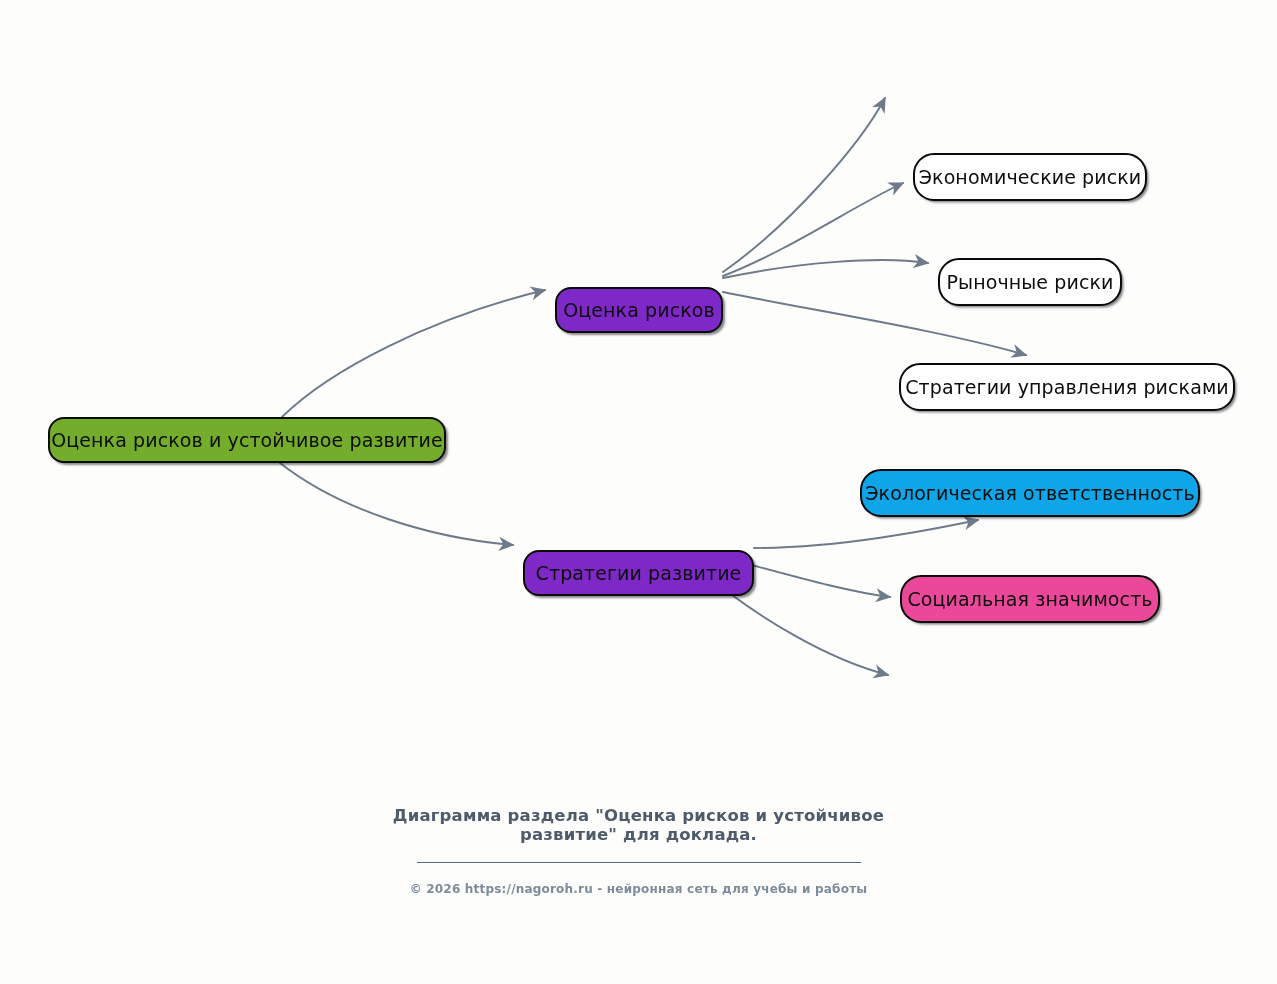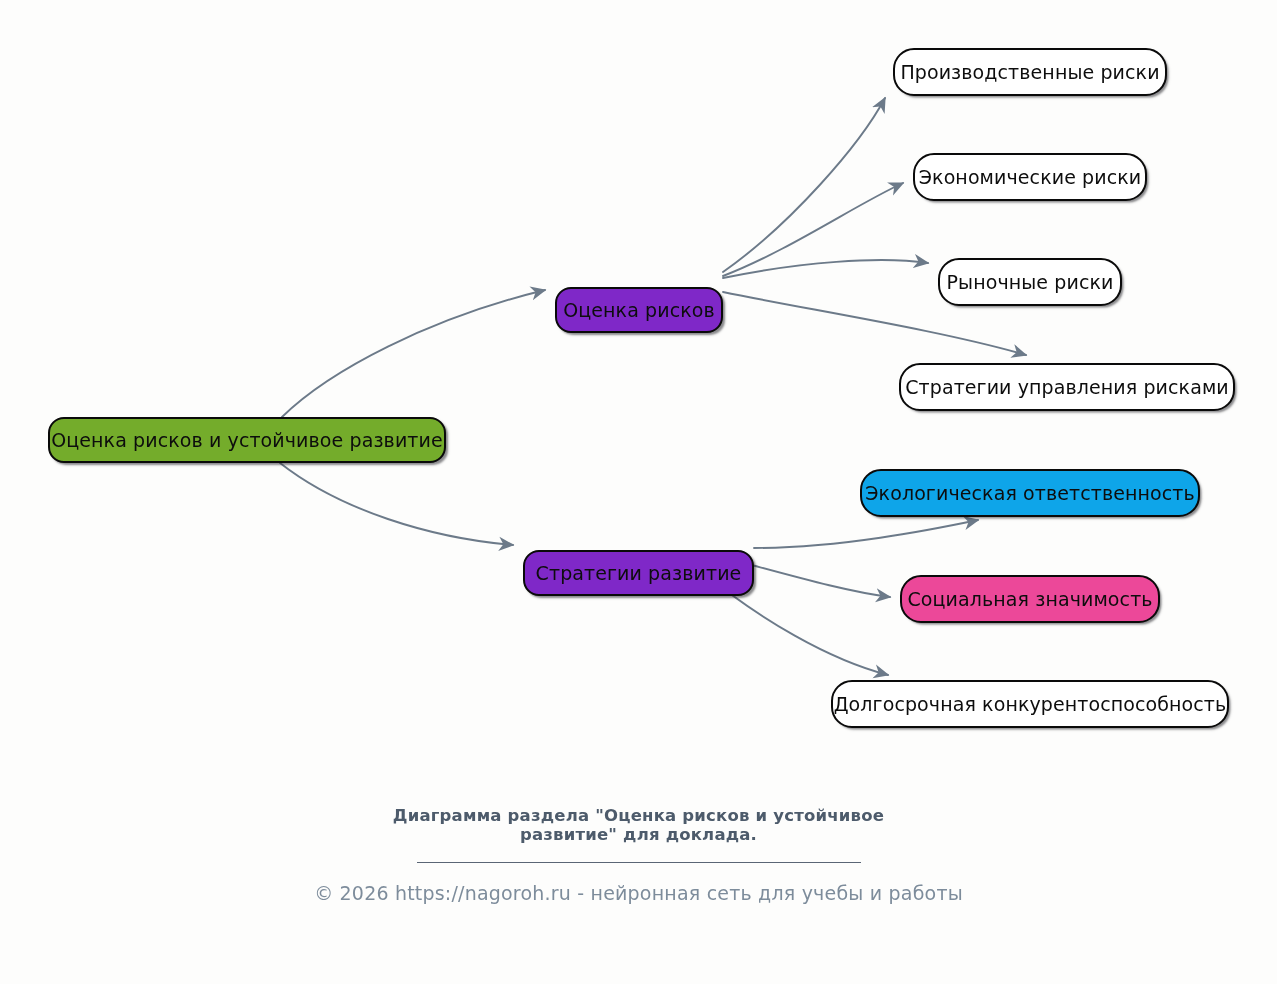--- a/index.html
+++ b/index.html
@@ -92,23 +92,24 @@
   }
   #caption-divider {
     width: 444px;
     height: 0;
     margin: 17px auto 0 auto;
     border-top: 1.6px solid #5a6575;
   }
   #footer-text {
     margin-top: 19px;
     font-family: "DejaVu Sans", "Liberation Sans", sans-serif;
-    font-size: 19px;
+    font-size: 12px;
     color: #7d8c9b;
     letter-spacing: 0.2px;
+    font-weight: bold;
   }
 </style>
 </head>
 <body style="background: rgb(253, 253, 252);">
 
 <div id="diagram-canvas">
 
   <svg id="edge-layer" viewBox="0 0 1277 984" width="1277" height="984" xmlns="http://www.w3.org/2000/svg">
     <defs>
       <marker id="arrow-head" viewBox="0 0 12 12" refX="10" refY="6" markerWidth="9" markerHeight="9" orient="auto-start-reverse">
@@ -128,45 +129,39 @@
       </g>
   </svg>
 
   <div class="node node-root" style="left: 48px; top: 417px; width: 398px; height: 46px; background: rgb(116, 172, 43);">
     <span class="node-label">Оценка рисков и устойчивое развитие</span>
   </div>
 
   <div class="node node-branch" style="left: 555px; top: 259px; width: 168px; height: 46px; background: rgb(127, 40, 200);">
     <span class="node-label">Оценка рисков</span>
   </div>
-  <div class="node node-leaf" style="left: 893px; top: 48px; width: 274px; height: 48px; background: rgb(255, 255, 255);">
-    <span class="node-label">Производственные риски</span>
-  </div>
   <div class="node node-leaf" style="left: 913px; top: 153px; width: 234px; height: 48px; background: rgb(255, 255, 255);">
     <span class="node-label">Экономические риски</span>
   </div>
   <div class="node node-leaf" style="left: 938px; top: 258px; width: 184px; height: 48px; background: rgb(255, 255, 255);">
     <span class="node-label">Рыночные риски</span>
   </div>
   <div class="node node-leaf" style="left: 861px; top: 363px; width: 336px; height: 48px; background: rgb(255, 255, 255); margin-left: 38px;">
     <span class="node-label">Стратегии управления рисками</span>
   </div>
 
   <div class="node node-branch" style="left: 523px; top: 522px; width: 231px; height: 46px; background: rgb(127, 40, 200);">
     <span class="node-label">Стратегии развитие</span>
   </div>
   <div class="node node-leaf" style="left: 860px; top: 469px; width: 340px; height: 48px; background: #0ea5e9;">
     <span class="node-label">Экологическая ответственность</span>
   </div>
   <div class="node node-leaf" style="left: 900px; top: 575px; width: 260px; height: 48px; background: #ec4899;">
     <span class="node-label">Социальная значимость</span>
   </div>
-  <div class="node node-leaf" style="left: 831px; top: 680px; width: 398px; height: 48px; background: rgb(255, 255, 255);">
-    <span class="node-label">Долгосрочная конкурентоспособность</span>
-  </div>
 
 </div>
 
 <div id="caption-block">
   <div id="caption-text" style="color: rgb(77, 91, 107);">
     <span>Диаграмма раздела "Оценка рисков и устойчивое</span><br>
     <span>развитие" для доклада.</span>
   </div>
   <div id="caption-divider"></div>
   <div id="footer-text" style="color: rgb(125, 140, 155);">© 2026 https://nagoroh.ru - нейронная сеть для учебы и работы</div>

